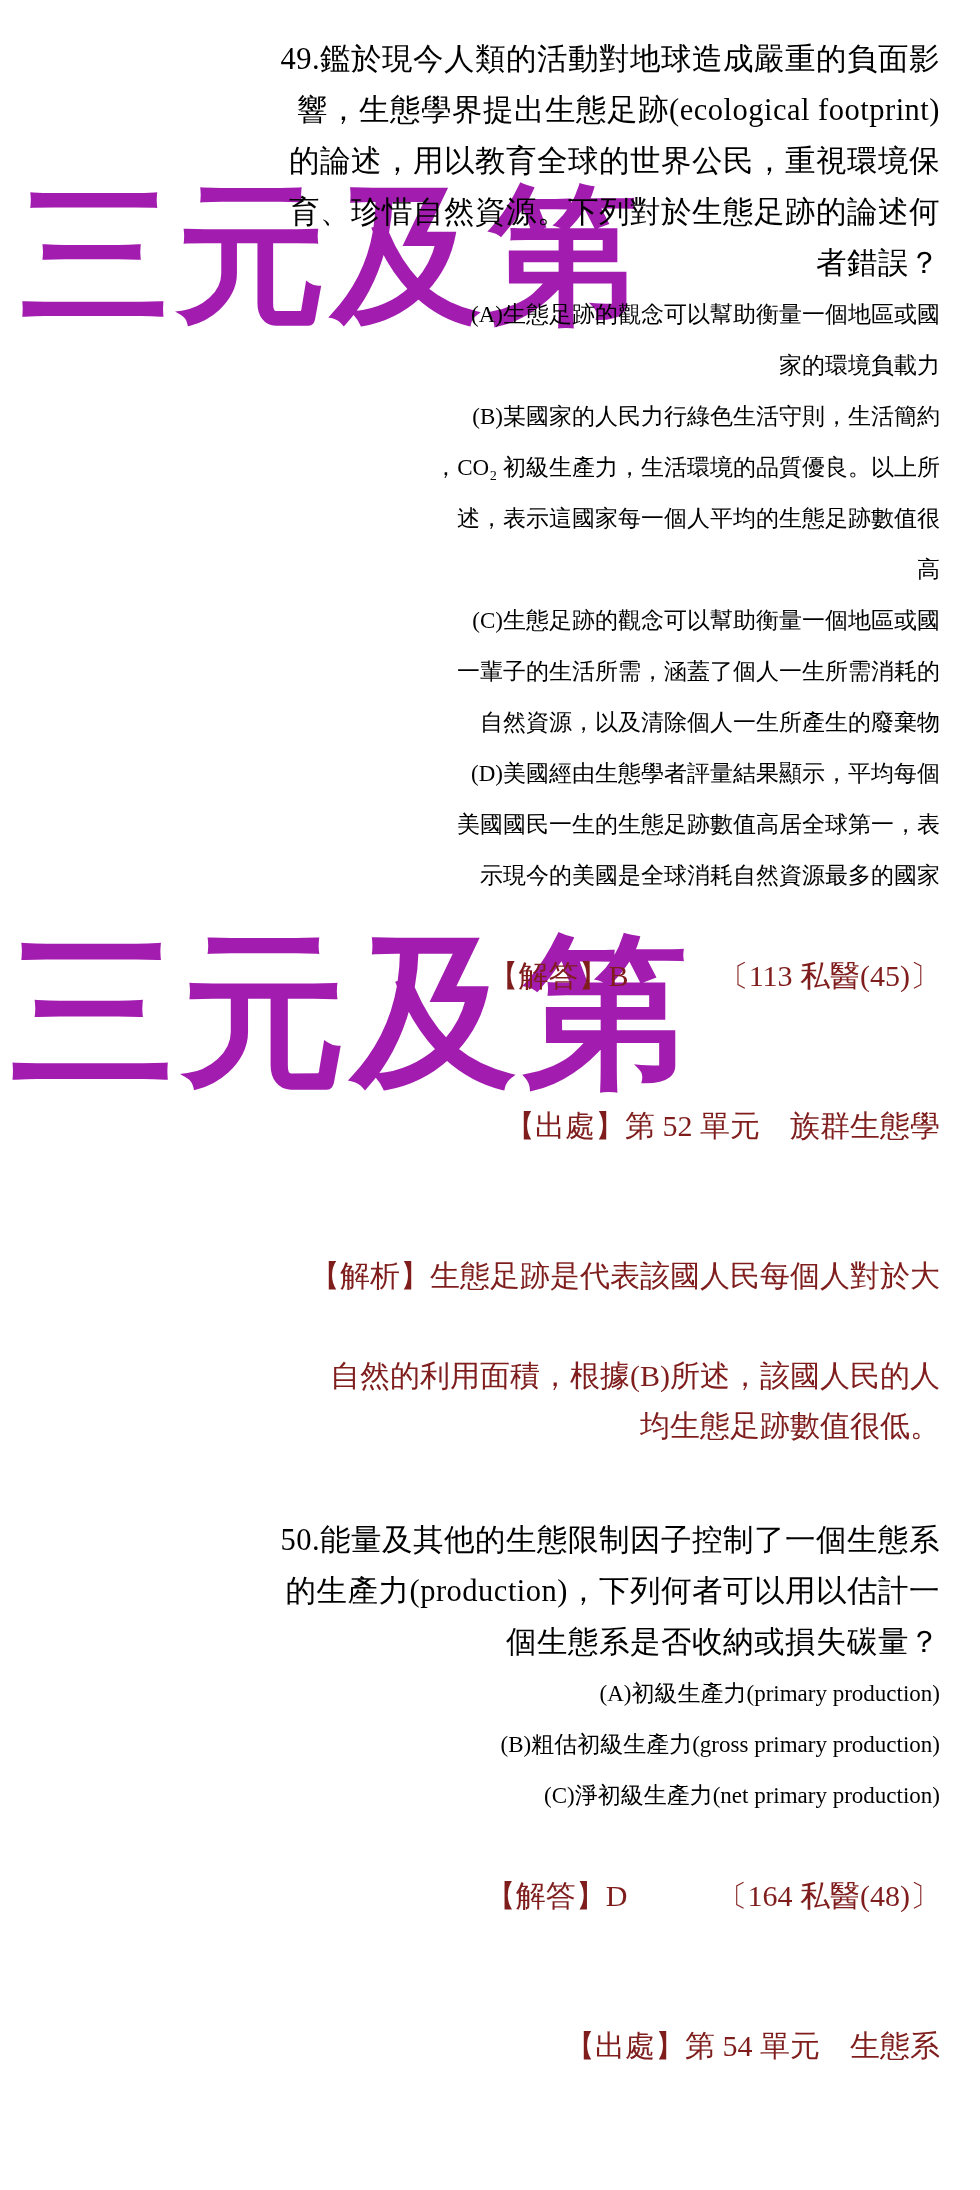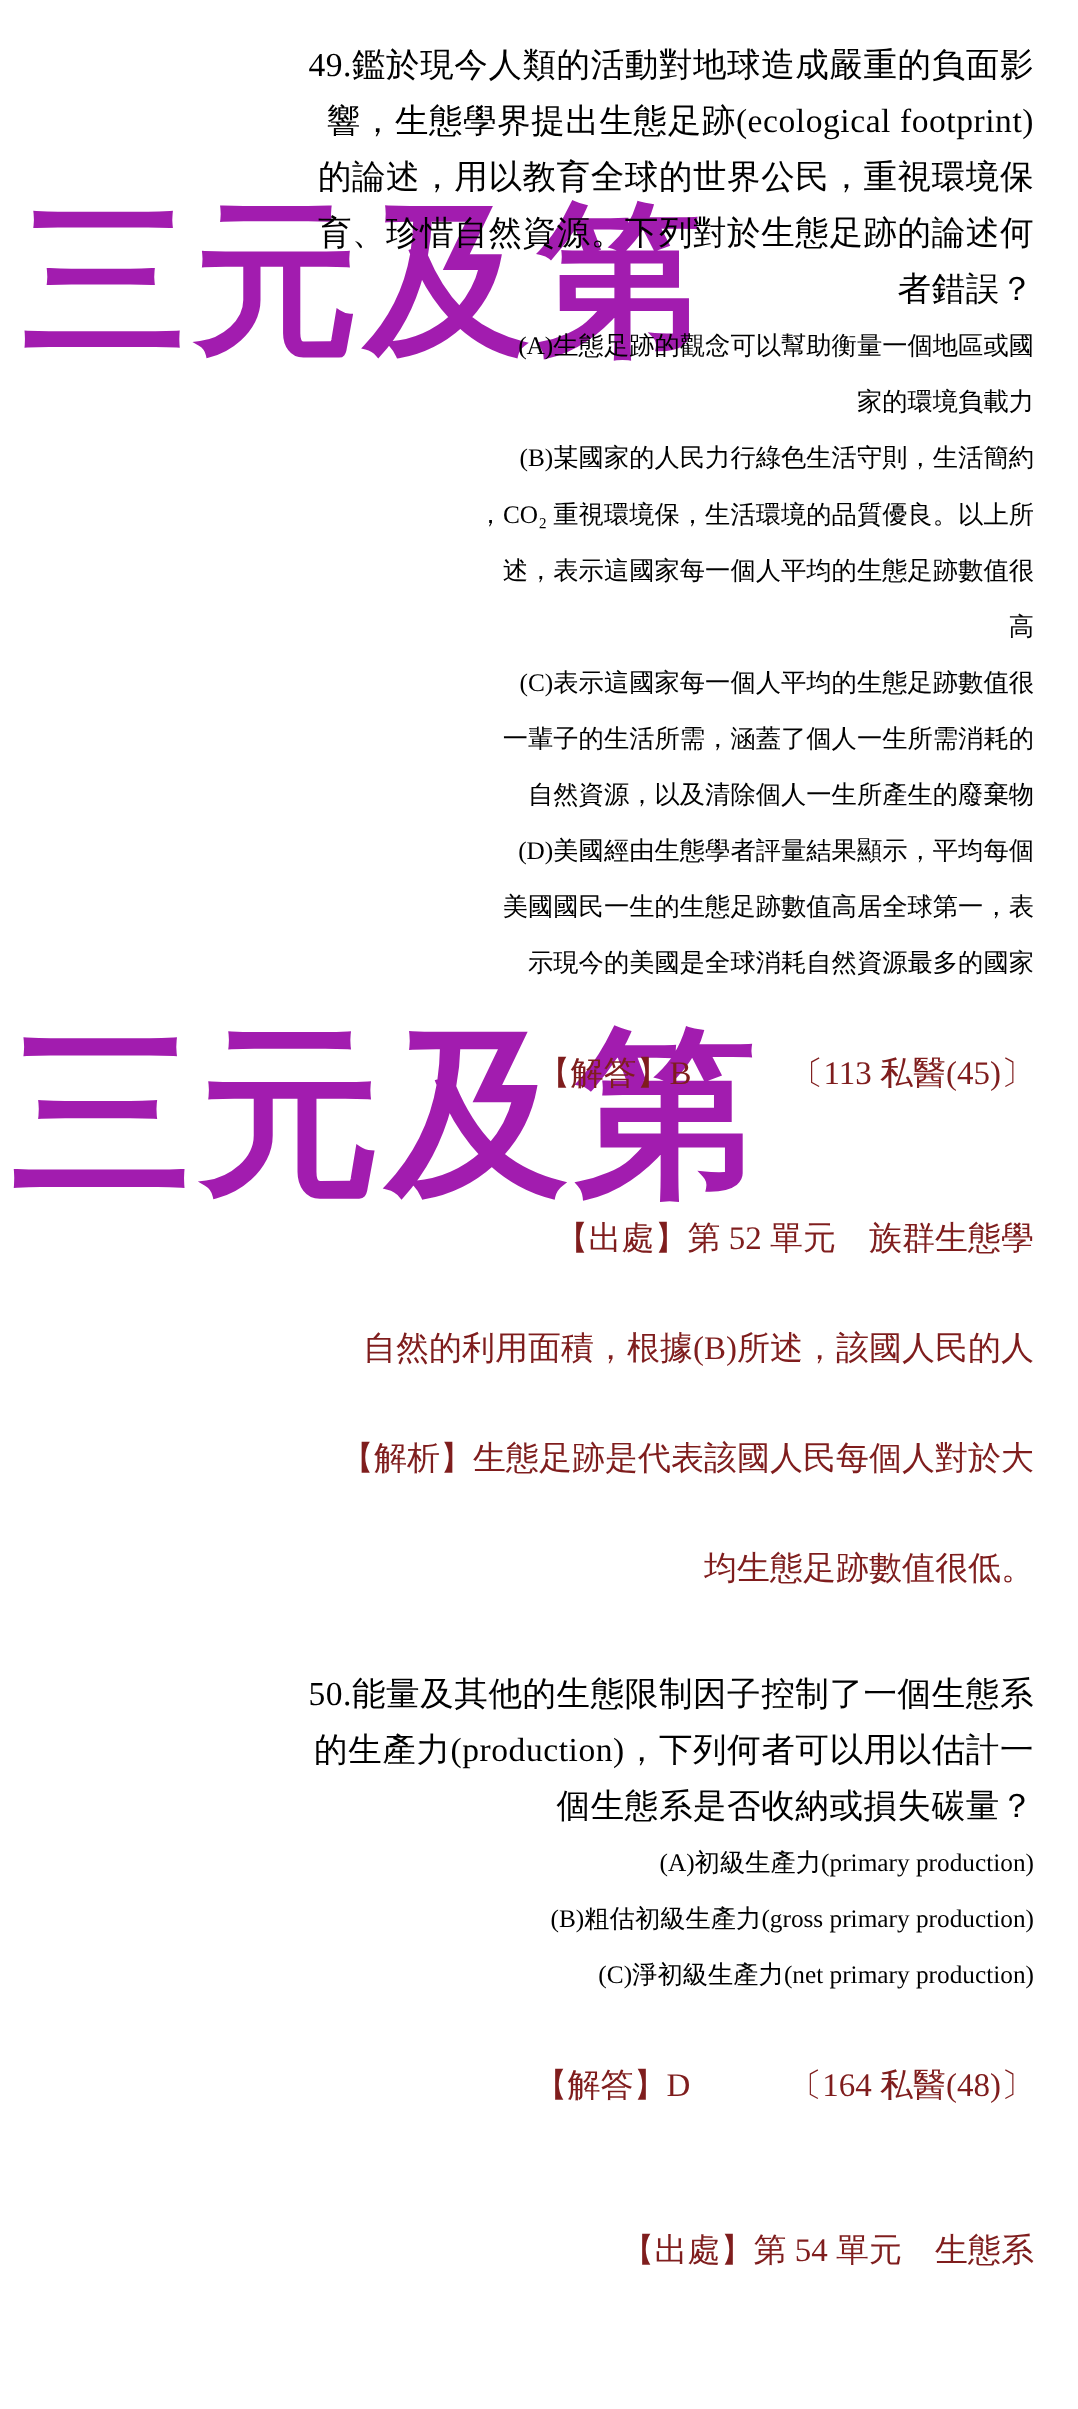--- a/index.html
+++ b/index.html
@@ -82,44 +82,44 @@
     <div class="line stem">49.鑑於現今人類的活動對地球造成嚴重的負面影</div>
     <div class="line stem">響，生態學界提出生態足跡(ecological footprint)</div>
     <div class="line stem">的論述，用以教育全球的世界公民，重視環境保</div>
     <div class="line stem">育、珍惜自然資源。下列對於生態足跡的論述何</div>
     <div class="line stem">者錯誤？</div>
 
     <div class="choice">(A)生態足跡的觀念可以幫助衡量一個地區或國</div>
     <div class="choice">家的環境負載力</div>
 
     <div class="choice">(B)某國家的人民力行綠色生活守則，生活簡約</div>
-    <div class="choice">，CO₂ 重視環境保，生活環境的品質優良。以上所</div>
+    <div class="choice">，CO₂ 初級生產力，生活環境的品質優良。以上所</div>
     <div class="choice">述，表示這國家每一個人平均的生態足跡數值很</div>
     <div class="choice">高</div>
 
-    <div class="choice">(C)表示這國家每一個人平均的生態足跡數值很</div>
+    <div class="choice">(C)生態足跡的觀念可以幫助衡量一個地區或國</div>
     <div class="choice">一輩子的生活所需，涵蓋了個人一生所需消耗的</div>
     <div class="choice">自然資源，以及清除個人一生所產生的廢棄物</div>
 
     <div class="choice">(D)美國經由生態學者評量結果顯示，平均每個</div>
     <div class="choice">美國國民一生的生態足跡數值高居全球第一，表</div>
     <div class="choice">示現今的美國是全球消耗自然資源最多的國家</div>
 
     <div class="ans">
       <span class="tag">【解答】</span><span>B</span><span>　　　</span><span>〔113 私醫(45)〕</span>
     </div>
 
     <div class="ans">
       <span class="tag">【出處】</span><span>第 52 單元　族群生態學</span>
     </div>
 
-    <div class="ans">自然的利用面積，根據(B)所述，該國人民的人</div>
     <div class="ans">
       <span class="tag">【解析】</span><span>生態足跡是代表該國人民每個人對於大</span>
     </div>
+    <div class="ans">自然的利用面積，根據(B)所述，該國人民的人</div>
     <div class="ans">均生態足跡數值很低。</div>
   </div>
 
   <div class="gap"></div>
 
   <div class="q-block">
 
     <div class="line stem">50.能量及其他的生態限制因子控制了一個生態系</div>
     <div class="line stem">的生產力(production)，下列何者可以用以估計一</div>
     <div class="line stem">個生態系是否收納或損失碳量？</div>

